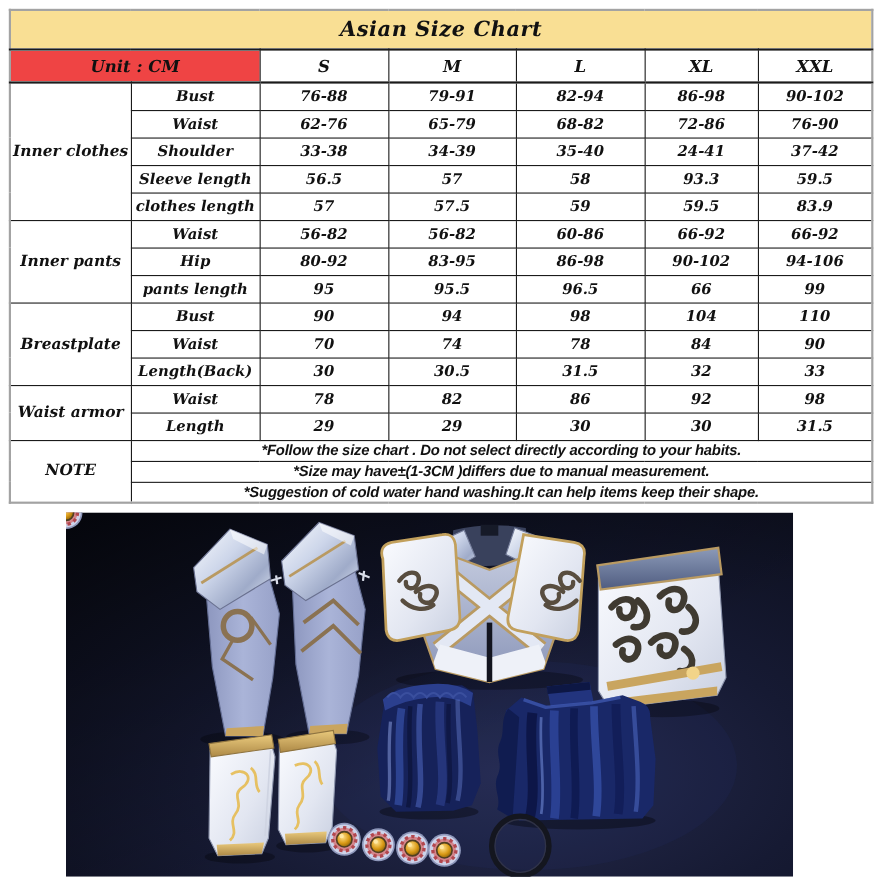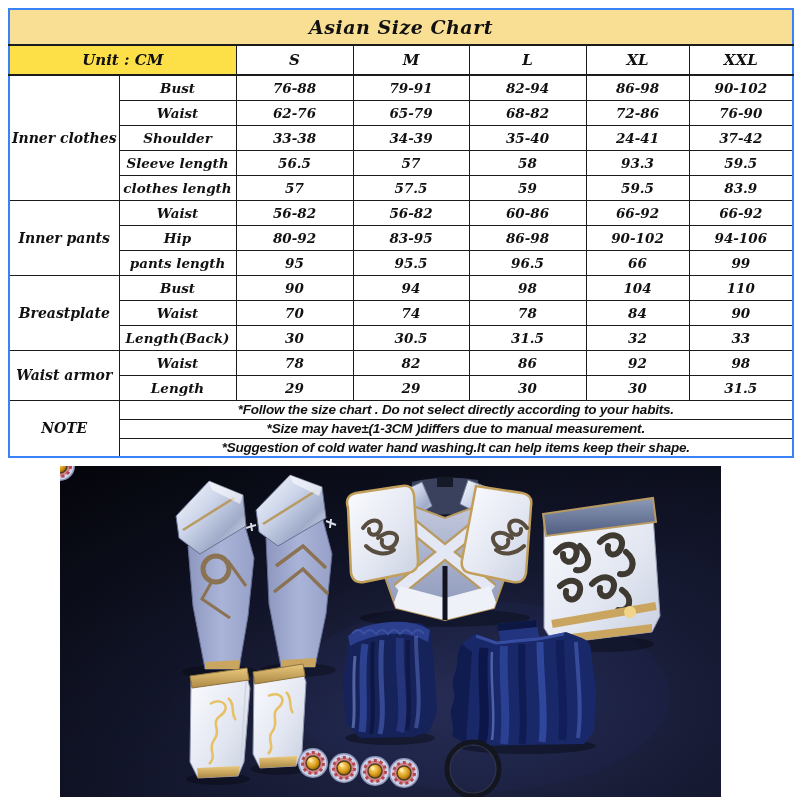--- a/index.html
+++ b/index.html
@@ -1,26 +1,26 @@
 <!DOCTYPE html>
 <html><head>
 <meta charset="utf-8">
 <style>
   html,body{margin:0;padding:0;}
   body{width:800px;height:800px;background:#ffffff;position:relative;overflow:hidden;
        font-family:"DejaVu Serif", serif;}
   .size-table{position:absolute;left:8px;top:8px;width:784px;height:331px;
-      border-collapse:collapse;table-layout:fixed;border:2px solid #3b82f6;}
+      border-collapse:collapse;table-layout:fixed;border:2px solid #a3a3a3;}
   .size-table td{border:1px solid #1b1b1b;text-align:center;vertical-align:middle;
       padding:0;overflow:hidden;color:#111;}
   .title-row td{height:34px;background:#f9df94;
       font:italic 700 19px "DejaVu Serif", serif;letter-spacing:.5px;border-bottom-width:2px;}
   .header-row td{height:28px;border-bottom-width:2px;
       font:italic 700 15px "DejaVu Serif", serif;}
-  .header-row .unit{background:#fde047;}
+  .header-row .unit{background:#ef4444;}
   .cat{font:italic 700 14px "DejaVu Serif", serif;}
   .lbl{font:italic 600 13.5px "DejaVu Serif", serif;}
   .val{font:italic 600 13.5px "DejaVu Serif", serif;}
   .data-row{height:25px;}
   .note-row{height:19px;}
   .note-lbl{font:italic 800 14px "DejaVu Serif", serif;text-align:left;padding-left:1px;}
   .note-txt{font:italic 600 13.5px "Liberation Sans", sans-serif;text-align:left;padding-left:4px;
       letter-spacing:-0.2px;}
   .photo{position:absolute;left:60px;top:466px;width:661px;height:331px;}
   .photo svg{display:block;}

